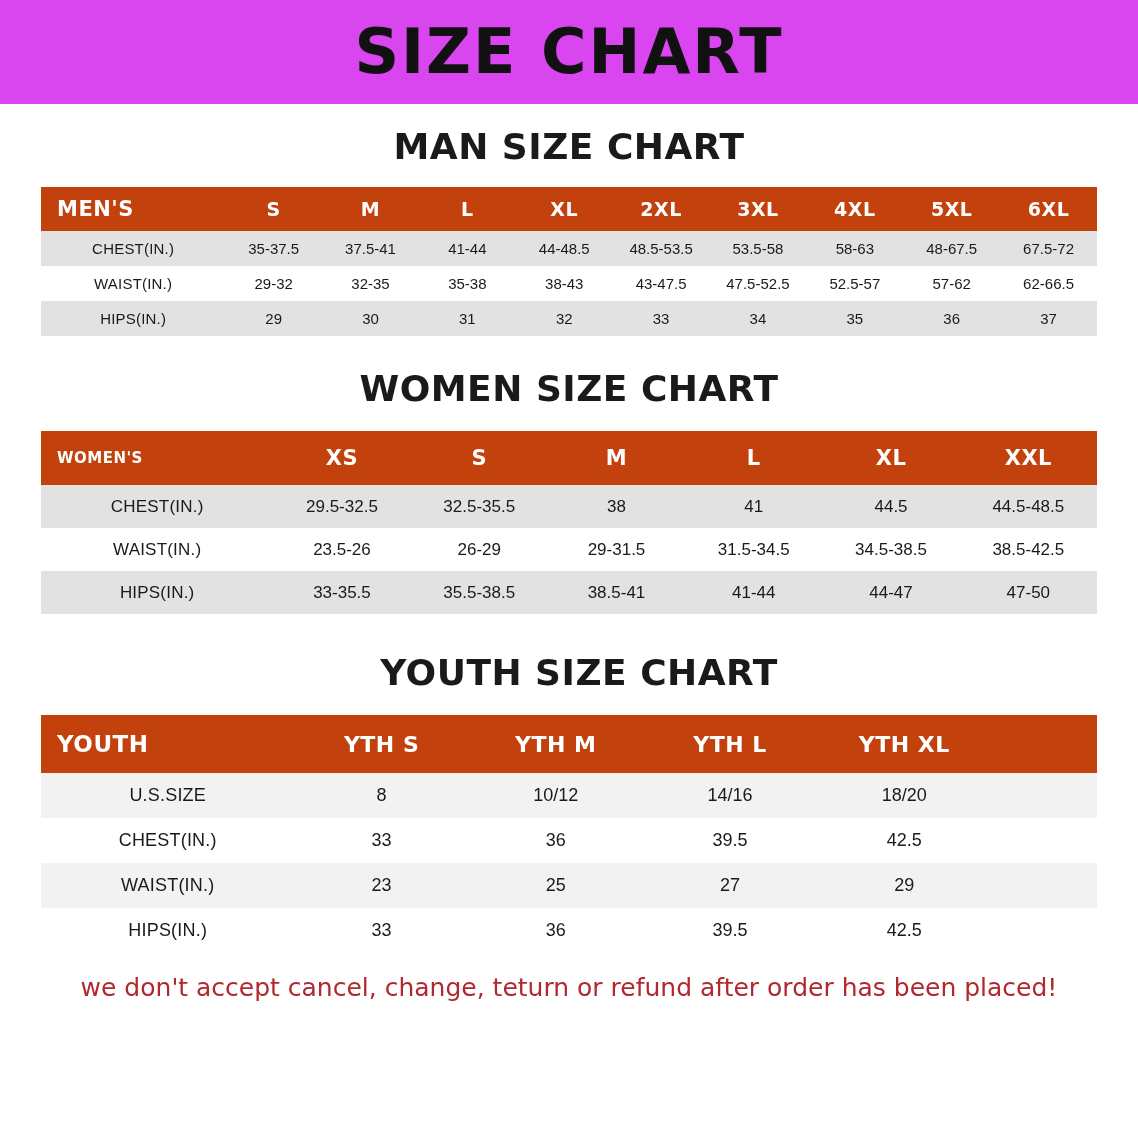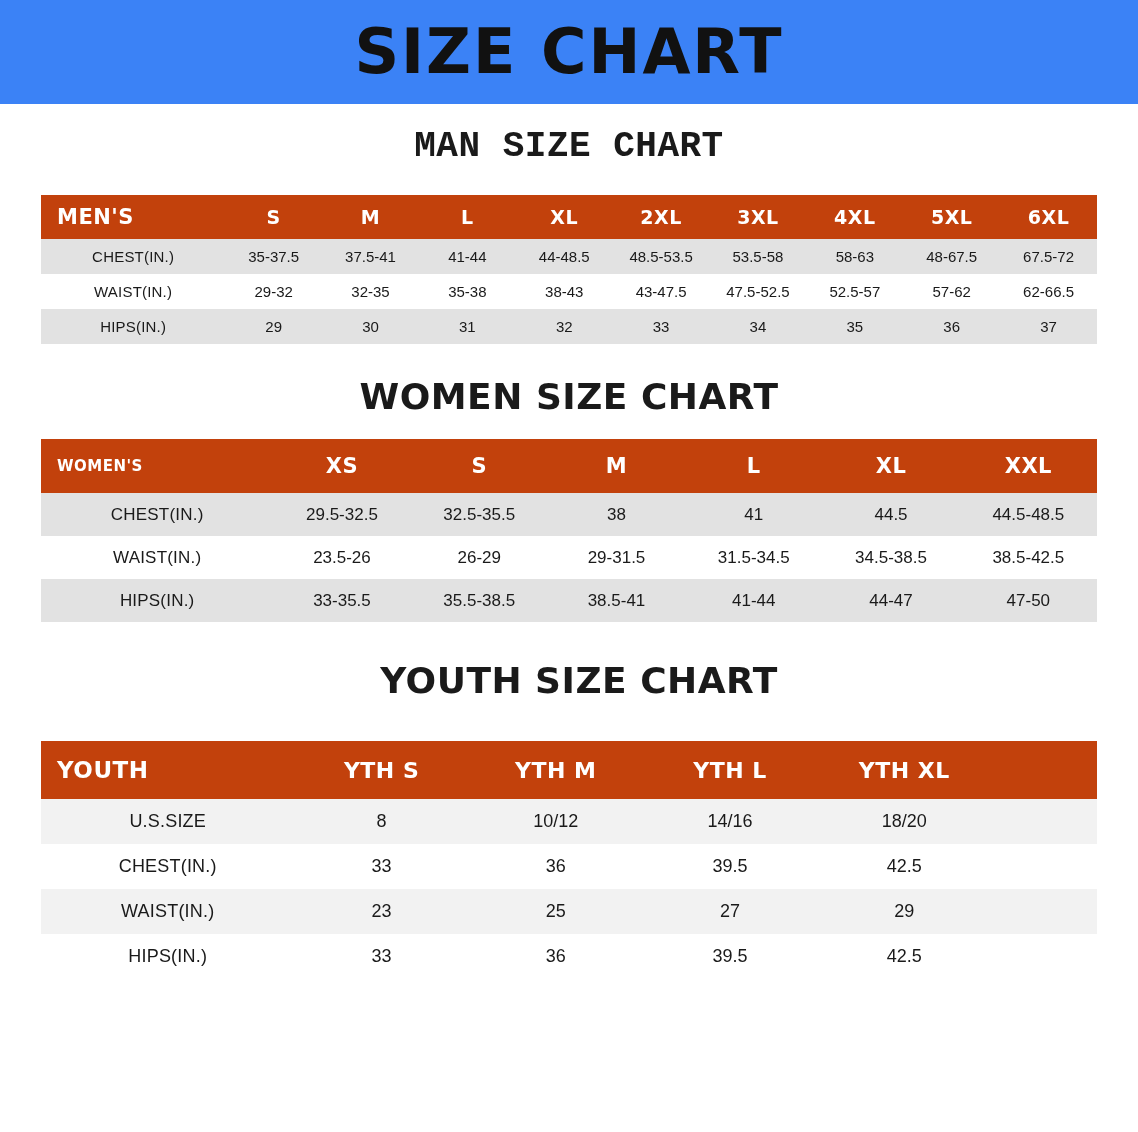--- a/index.html
+++ b/index.html
@@ -12,21 +12,21 @@
     background: #ffffff;
     font-family: "Liberation Sans", sans-serif;
     color: #111111;
     overflow: hidden;
   }
 
   
   .banner {
     width: 100%;
     height: 104px;
-    background: #3b82f6;
+    background: #d946ef;
     display: flex;
     align-items: center;
     justify-content: center;
     box-sizing: border-box;
   }
   .banner-title {
     font-family: "DejaVu Sans", sans-serif;
     font-weight: bold;
     font-size: 62px;
     letter-spacing: 2px;
@@ -36,23 +36,23 @@
 
   
   .section-title {
     text-align: center;
     font-family: "DejaVu Sans", sans-serif;
     font-weight: bold;
     font-size: 36px;
     color: #1a1a1a;
     letter-spacing: 0.5px;
   }
-  .title-man    { margin-top: 22px; margin-bottom: 28px; font-family: Liberation Mono, monospace; }
+  .title-man    { margin-top: 22px; margin-bottom: 20px; }
   .title-women  { margin-top: 32px; margin-bottom: 22px; text-align: center; }
-  .title-youth  { margin-top: 38px; margin-bottom: 40px; padding-left: 20px; }
+  .title-youth  { margin-top: 38px; margin-bottom: 22px; padding-left: 20px; }
 
   
   .table-wrap {
     width: 1056px;
     margin: 0 auto;
   }
   table.size-table {
     width: 100%;
     border-collapse: collapse;
     table-layout: fixed;
@@ -311,13 +311,14 @@
         <td>36</td>
         <td>39.5</td>
         <td>42.5</td>
         <td></td>
       </tr>
     </tbody>
   </table>
 </div>
 
 <div class="footer-note">
+  <div>we don't accept cancel, change, teturn or refund after order has been placed!</div>
 </div>
 
 </body></html>

